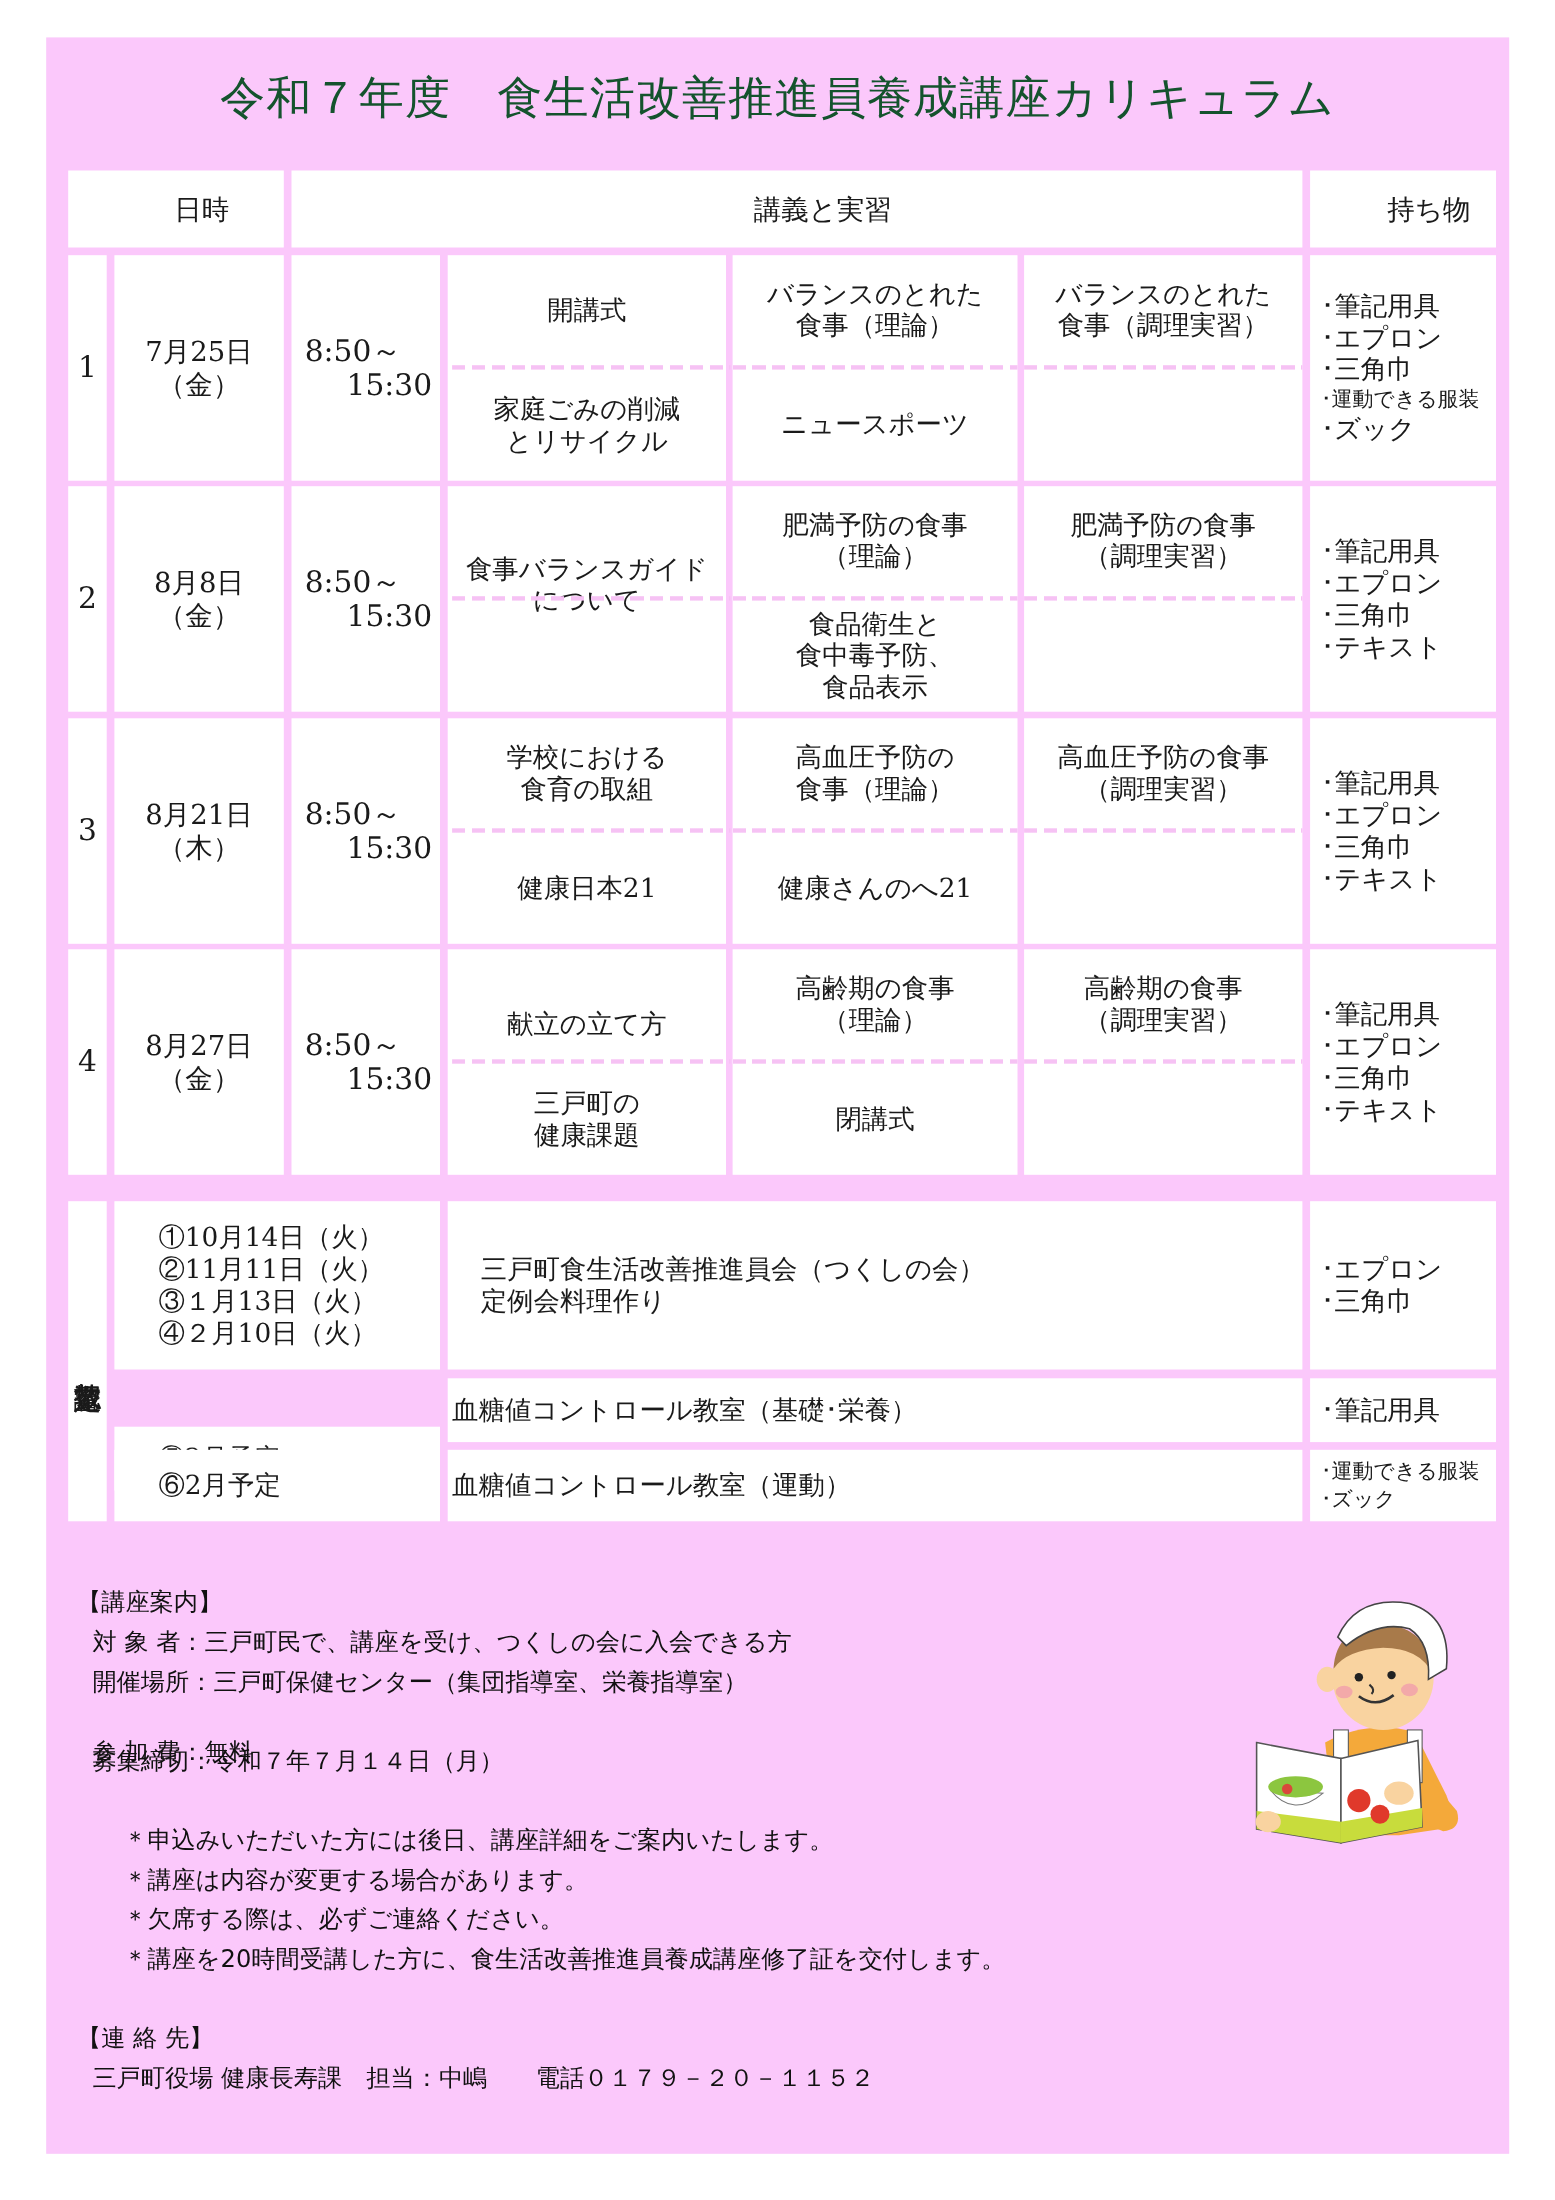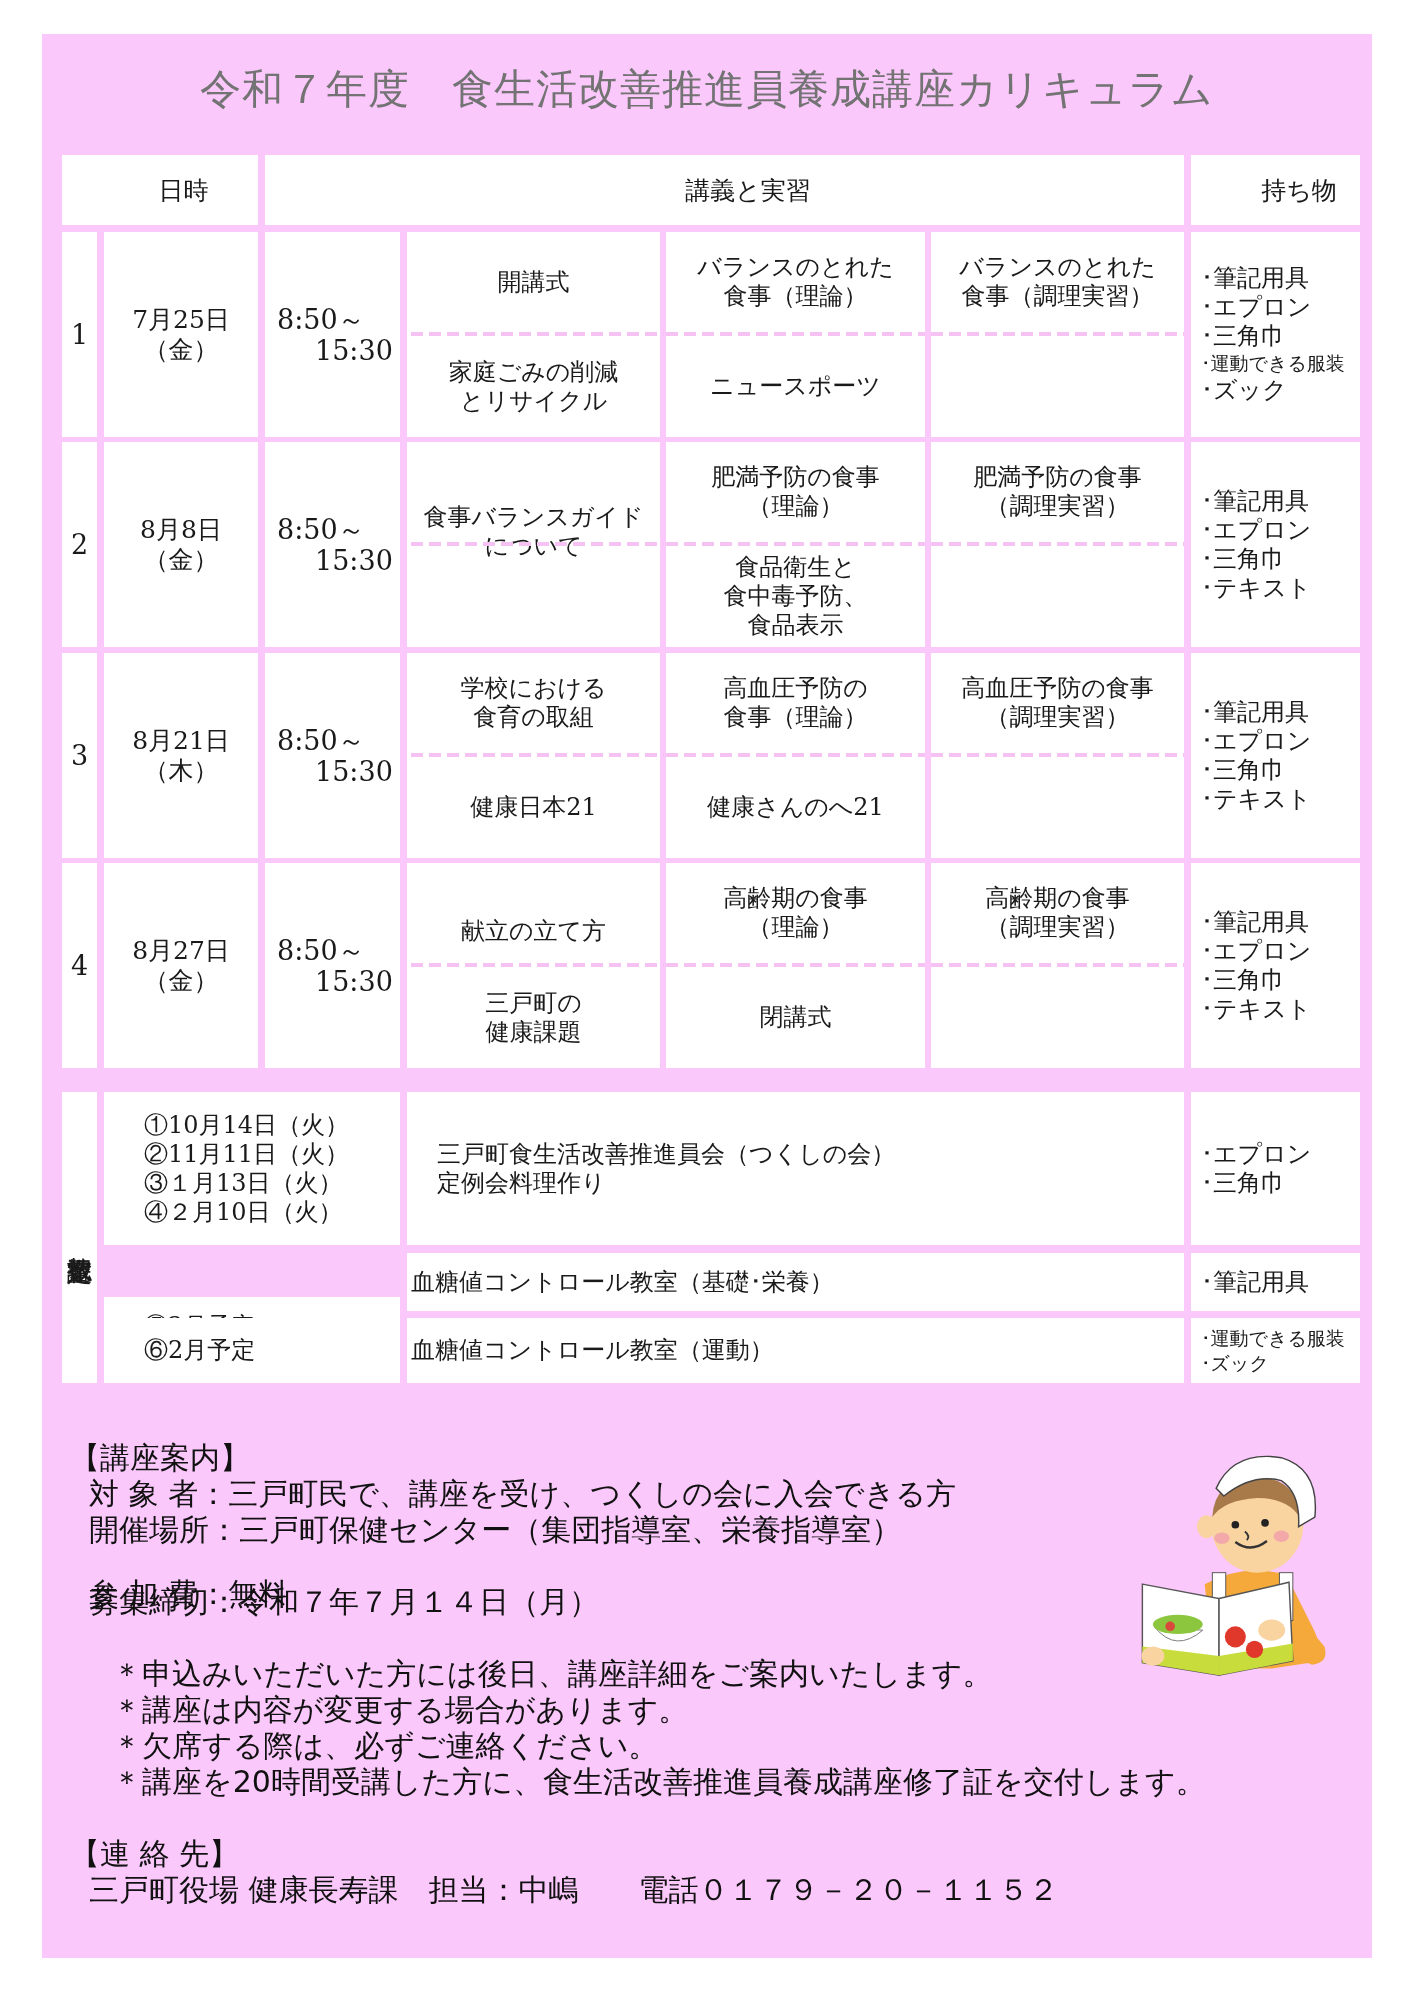--- a/index.html
+++ b/index.html
@@ -7,21 +7,21 @@
     width:1414px; height:2000px; background:#ffffff; position:relative; overflow:hidden;
     font-family:"DejaVu Serif", "Liberation Serif", serif; color:#1a1a1a;
   }
   .panel {
     position:absolute; left:42px; top:34px; width:1330px; height:1924px;
     background:#fbc8fb;
   }
   .title {
     position:absolute; left:0; top:34px; width:1414px; text-align:center;
     top:62px; font-family:"DejaVu Sans", "Liberation Sans", sans-serif;
-    font-size:41px; letter-spacing:1px; color:#737373;
+    font-size:41px; letter-spacing:1px; color:#14532d;
   }
   .cell {
     position:absolute; background:#ffffff; box-sizing:border-box;
     display:flex; align-items:center; justify-content:center; text-align:center;
     font-size:24px; line-height:29px;
   }
   .hdr { font-family:"DejaVu Sans", "Liberation Sans", sans-serif; font-size:25px;padding-left:47px; }
   .num { font-size:27px; }
   .date { font-size:25px; line-height:30px; flex-direction:column; }
   .time { font-size:27px; line-height:31px; flex-direction:column; align-items:flex-start; padding-left:12px; }
@@ -37,21 +37,21 @@
   .items li { font-size:24px; line-height:29px; }
   .items li.small { font-size:19px; line-height:25px; }
   .side-label {
     font-size:25px; line-height:29px; writing-mode:vertical-rl; text-orientation:upright;
     letter-spacing:0px; align-items:center;
   }
   .dates-list { flex-direction:column; align-items:flex-start; padding-left:40px; font-size:24px; line-height:29px; }
   .content-left { justify-content:flex-start; padding-left:4px; text-align:left; font-size:24px; line-height:29px; }
   .info {
     position:absolute; left:86px; font-family:"DejaVu Sans", "Liberation Sans", sans-serif;
-    font-size:30px; line-height:36px; color:#111; white-space:pre;
+    font-size:22px; line-height:36px; color:#111; white-space:pre;
   }
   .illus { position:absolute; left:1128px; top:1440px; width:230px; height:250px; }
 </style>
 </head>
 <body>
 
 <div class="panel"></div>
 
 <div class="title">令和７年度　食生活改善推進員養成講座カリキュラム</div>
 

